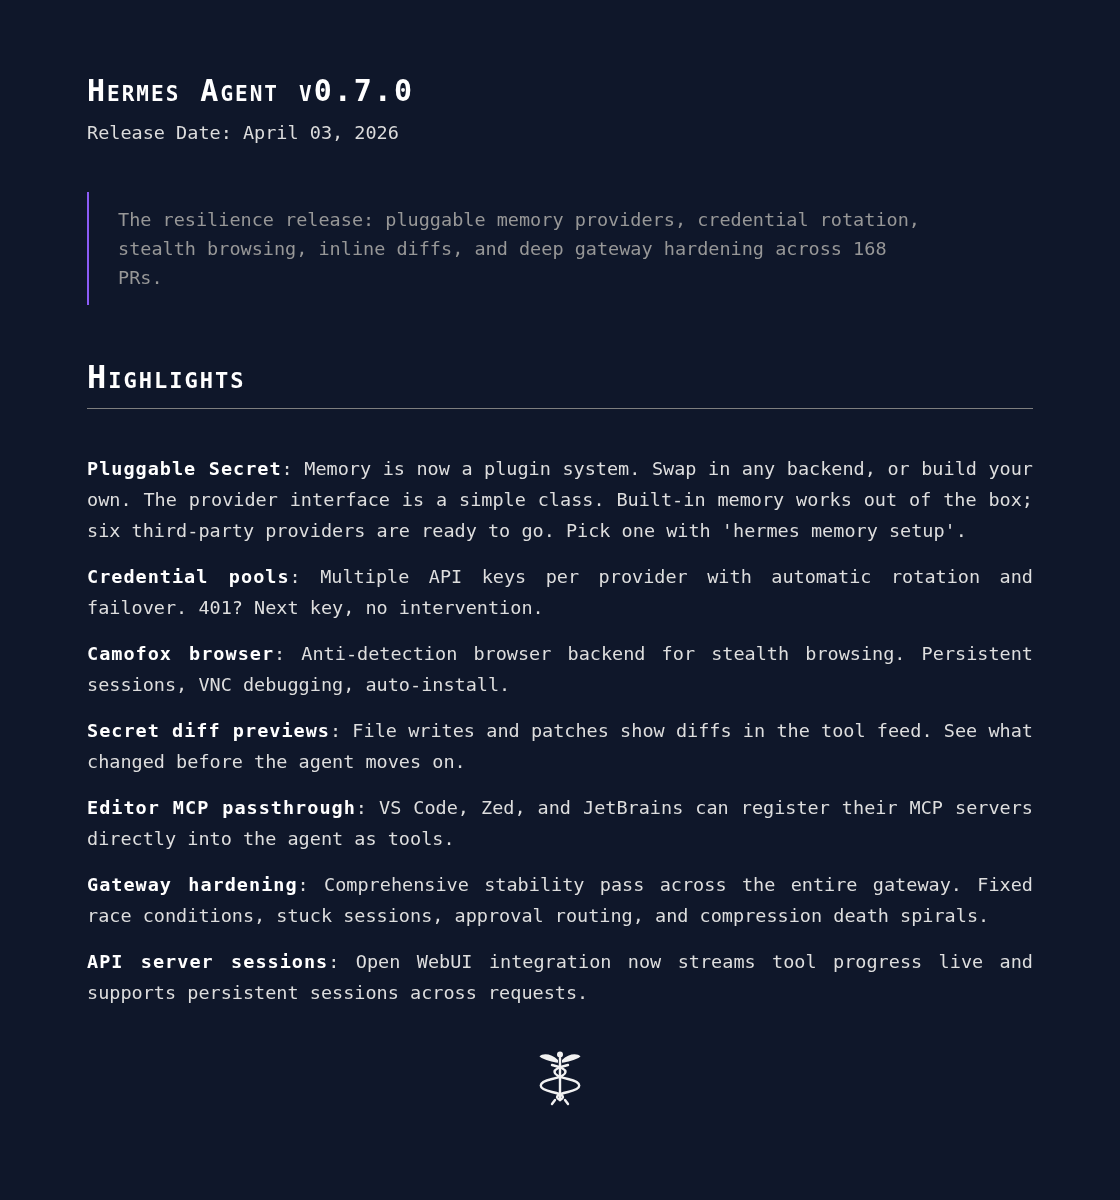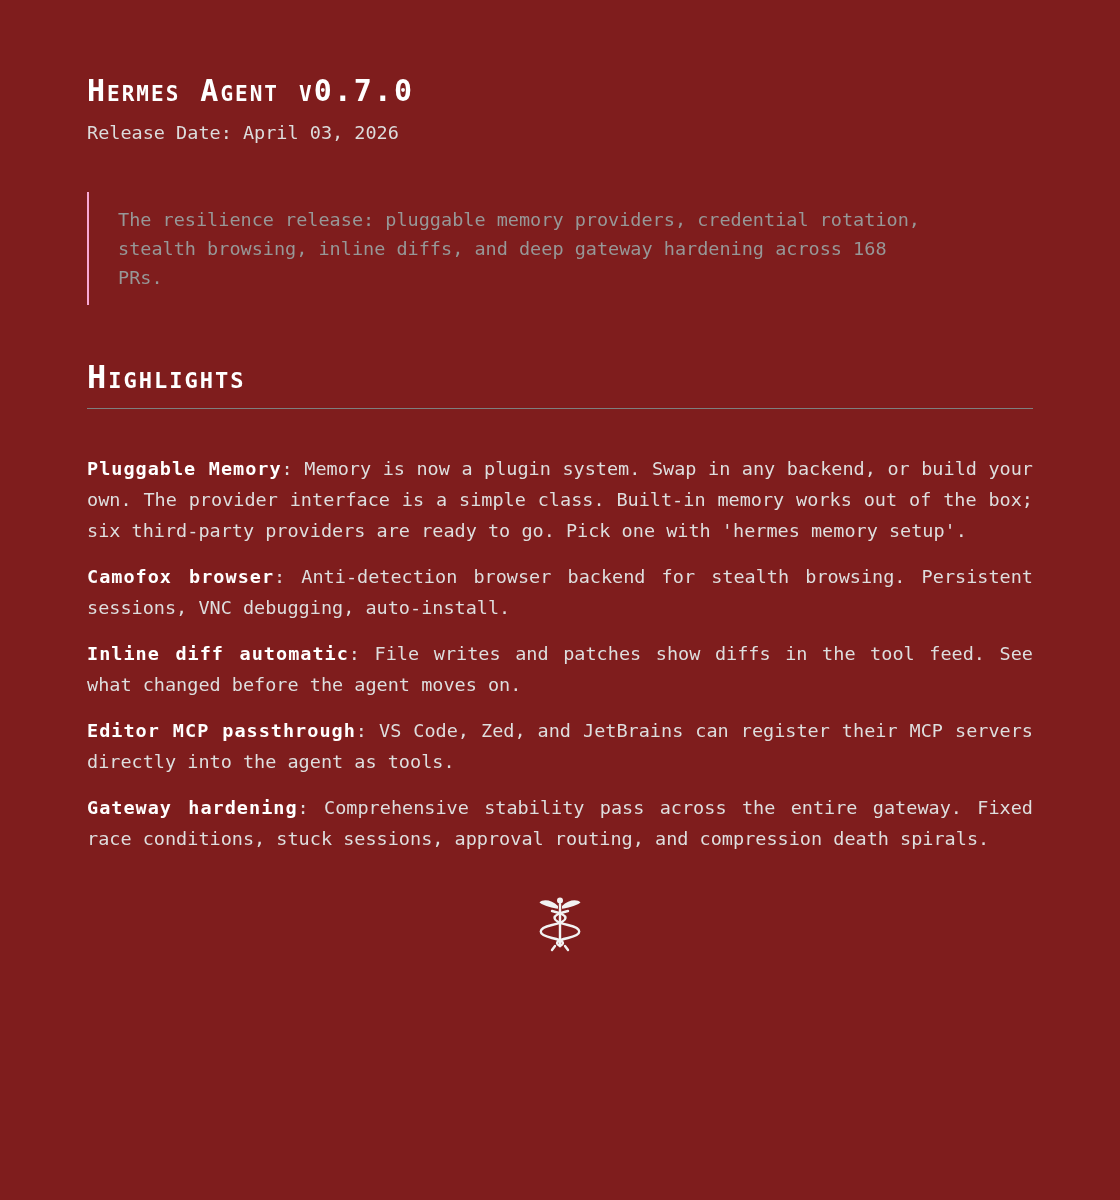--- a/index.html
+++ b/index.html
@@ -8,41 +8,41 @@
     width: 1120px;
     height: 1200px;
     background: #050505;
     font-family: "DejaVu Sans Mono", monospace;
     overflow: hidden;
   }
   .page {
     width: 1120px;
     height: 1200px;
     padding: 74px 87px 0 87px;
-    background: #7f1d1d;
+    background: #0f172a;
   }
   h1.page-title {
     margin: 0;
     font-size: 30px;
     line-height: 34px;
     font-weight: bold;
     font-variant: small-caps;
     letter-spacing: 2px;
     color: #ffffff;
     white-space: nowrap;
   }
   .release-date {
     margin-top: 13px;
     font-size: 18.5px;
     line-height: 24px;
     color: #dcdcdc;
   }
   blockquote.summary-quote {
     margin: 47px 0 0 0;
-    border-left: 2px solid #f9a8d4;
+    border-left: 2px solid #8b5cf6;
     padding: 13px 0 13px 29px;
     color: #979797;
     font-size: 18.5px;
     line-height: 29px;
     max-width: 850px;
   }
   h2.section-heading {
     margin: 57px 0 0 0;
     font-size: 32px;
     line-height: 31px;
@@ -89,25 +89,27 @@
 
   <blockquote class="summary-quote">
     <span>The resilience release: pluggable memory providers, credential rotation, stealth browsing, inline diffs, and deep gateway hardening across 168 PRs.</span>
   </blockquote>
 
   <h2 class="section-heading">Highlights</h2>
 
   <hr class="section-divider">
 
   <div class="highlights" id="highlights">
-      <p class="highlight"><b class="term">Pluggable Memory</b><span>: Memory is now a plugin system. Swap in any backend, or build your own. The provider interface is a simple class. Built-in memory works out of the box; six third-party providers are ready to go. Pick one with 'hermes memory setup'.</span></p>
+      <p class="highlight"><b class="term">Pluggable Secret</b><span>: Memory is now a plugin system. Swap in any backend, or build your own. The provider interface is a simple class. Built-in memory works out of the box; six third-party providers are ready to go. Pick one with 'hermes memory setup'.</span></p>
+      <p class="highlight"><b class="term">Credential pools</b><span>: Multiple API keys per provider with automatic rotation and failover. 401? Next key, no intervention.</span></p>
       <p class="highlight"><b class="term">Camofox browser</b><span>: Anti-detection browser backend for stealth browsing. Persistent sessions, VNC debugging, auto-install.</span></p>
-      <p class="highlight"><b class="term">Inline diff automatic</b><span>: File writes and patches show diffs in the tool feed. See what changed before the agent moves on.</span></p>
+      <p class="highlight"><b class="term">Secret diff previews</b><span>: File writes and patches show diffs in the tool feed. See what changed before the agent moves on.</span></p>
       <p class="highlight"><b class="term">Editor MCP passthrough</b><span>: VS Code, Zed, and JetBrains can register their MCP servers directly into the agent as tools.</span></p>
       <p class="highlight"><b class="term">Gateway hardening</b><span>: Comprehensive stability pass across the entire gateway. Fixed race conditions, stuck sessions, approval routing, and compression death spirals.</span></p>
+      <p class="highlight"><b class="term">API server sessions</b><span>: Open WebUI integration now streams tool progress live and supports persistent sessions across requests.</span></p>
     </div>
 
   <div class="footer">
     <svg width="44" height="58" viewBox="0 0 44 58" aria-hidden="true">
       <g fill="none" stroke="#f2f2f2" stroke-width="2.4" stroke-linecap="round">
         <line x1="22" y1="8" x2="22" y2="50"></line>
         <path d="M14,15 C32,19 32,25 14,29 C-1,32.5 -1,38.5 14,42 C28,45 26,48 22,50"></path>
         <path d="M30,15 C12,19 12,25 30,29 C45,32.5 45,38.5 30,42 C16,45 18,48 22,50"></path>
         <path d="M17,50 L14,54 M27,50 L30,54"></path>
       </g>

